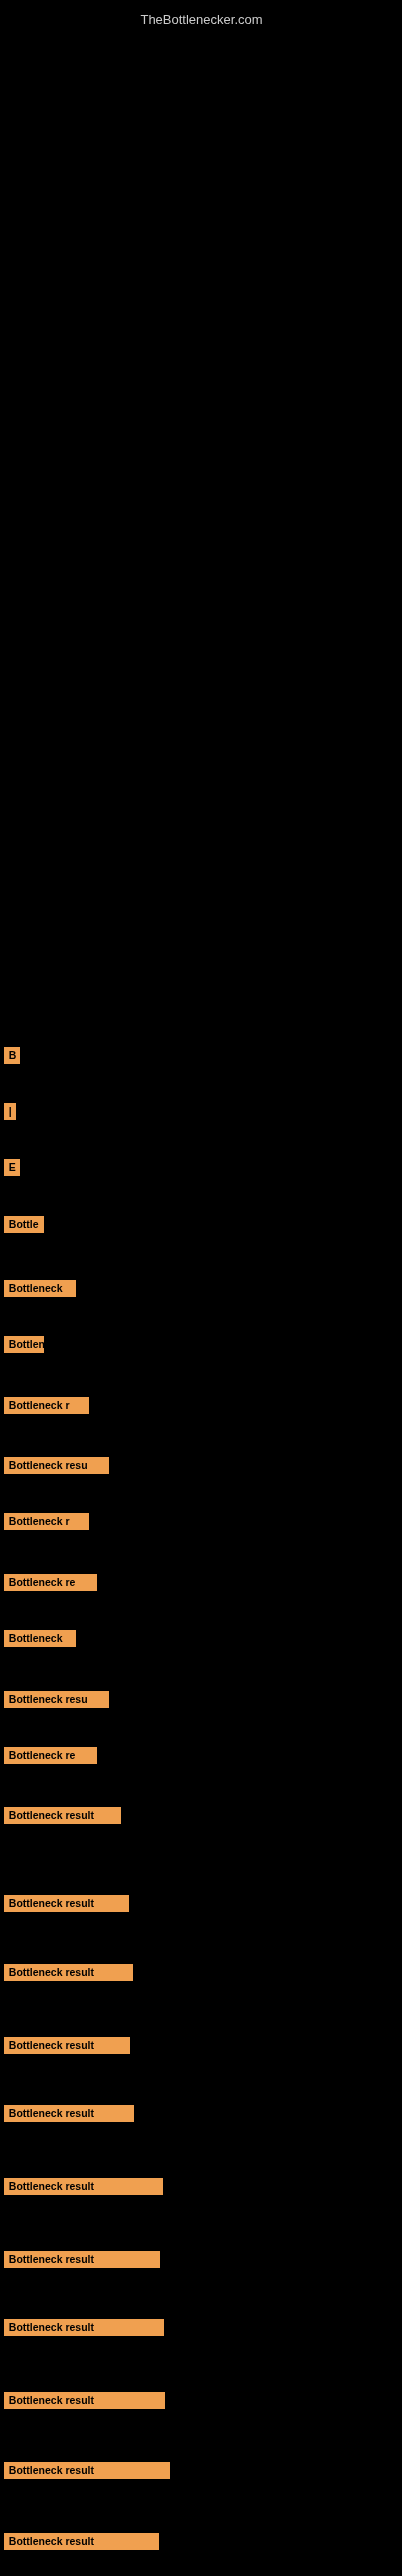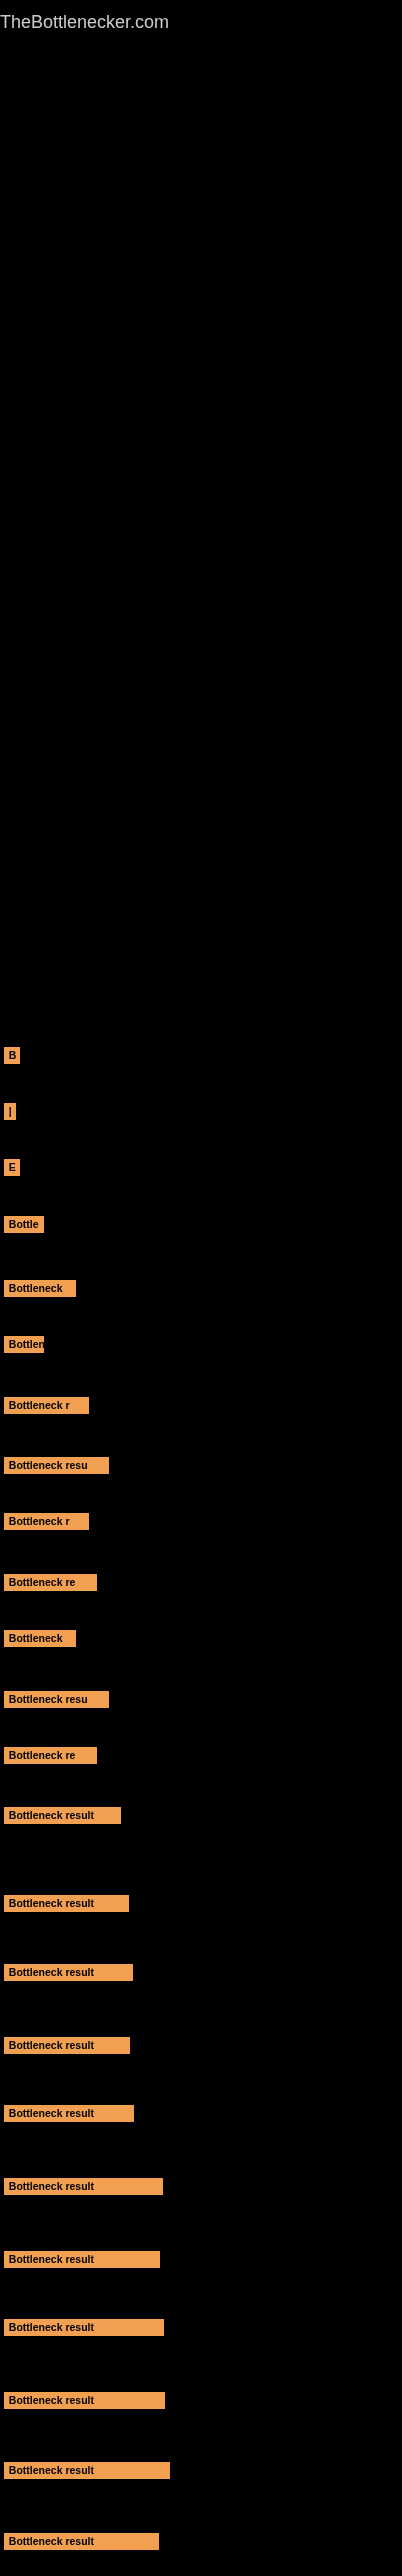--- a/index.html
+++ b/index.html
@@ -11,21 +11,22 @@
     body {
       background-color: #000000;
       width: 403px;
       min-height: 2576px;
       font-family: Arial, sans-serif;
       position: relative;
     }
 
     .site-title {
       color: #cccccc;
-      font-size: 18px;
+      font-size: 13px;
+      text-align: center;
       padding: 8px 0;
       position: absolute;
       top: 4px;
       left: 0;
       right: 0;
     }
 
     .bottleneck-container {
       position: absolute;
       left: 4px;

